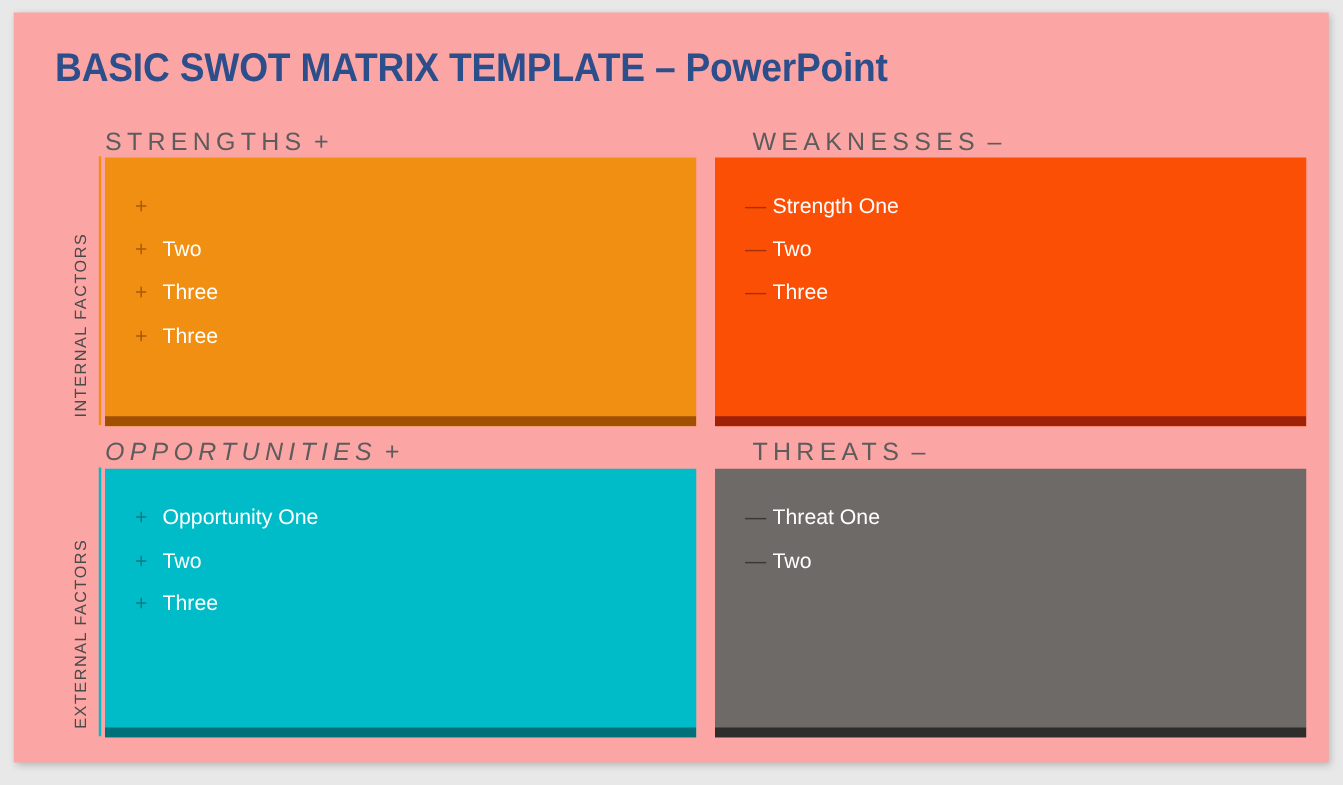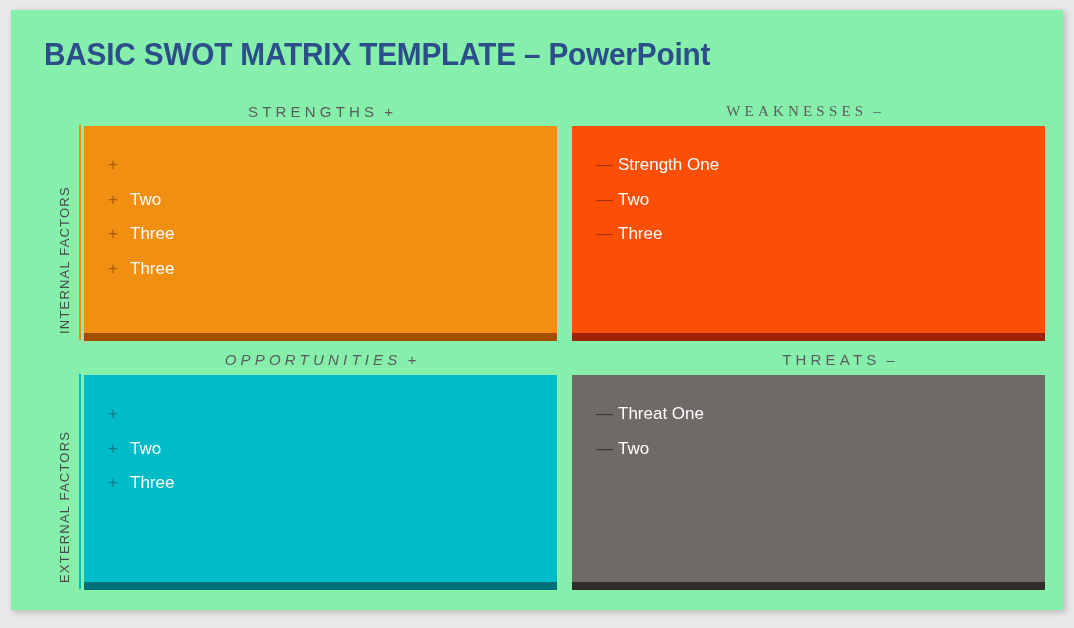--- a/index.html
+++ b/index.html
@@ -7,42 +7,41 @@
     margin: 0; padding: 0;
     width: 1074px; height: 628px;
     background: #e8e8e8;
     font-family: "Liberation Sans", sans-serif;
     overflow: hidden;
   }
   #slide {
     position: absolute;
     left: 11px; top: 10px;
     width: 1052px; height: 600px;
-    background: #86efac;
+    background: #fca5a5;
     box-shadow: 2px 2px 6px rgba(0,0,0,0.22);
   }
   #title {
     position: absolute;
     left: 33px; top: 26px;
     font-size: 32px;
     font-weight: bold;
     color: #2c4e8a;
     letter-spacing: -0.2px;
     white-space: nowrap;
     transform: scaleX(0.93);
     transform-origin: left center;
   }
 
   .col-head {
     position: absolute;
-    font-size: 15px;
+    font-size: 20px;
     color: #5c5c5c;
     letter-spacing: 4.2px;
     white-space: nowrap;
-    text-align: center;
   }
   .col-head .sign { letter-spacing: 0; margin-left: 6px; }
 
   .quad {
     position: absolute;
     overflow: hidden;
   }
   .quad .bar {
     position: absolute;
     left: 0; right: 0; bottom: 0;
@@ -92,21 +91,21 @@
 
   <div class="axis-line" style="left: 68px; top: 115px; height: 215px; background: rgb(241, 143, 19);"></div>
   <div class="axis-label" style="left:46px; top:324px;"><span>INTERNAL FACTORS</span></div>
 
   <div class="axis-line" style="left: 68px; top: 364px; height: 215px; background: rgb(0, 188, 200);"></div>
   <div class="axis-label" style="left:46px; top:573px;"><span>EXTERNAL FACTORS</span></div>
 
   <div class="col-head" style="left:73px; top:93px; width:473px;">
     <span>STRENGTHS</span><span class="sign">+</span>
   </div>
-  <div class="col-head" style="left:556px; top:93px; width:473px;font-family:Liberation Serif, serif;">
+  <div class="col-head" style="left:591px; top:93px; width:473px;">
     <span>WEAKNESSES</span><span class="sign">–</span>
   </div>
   <div class="col-head" style="left:73px; top:341px; width:473px;font-style:italic;">
     <span>OPPORTUNITIES</span><span class="sign">+</span>
   </div>
   <div class="col-head" style="left:591px; top:341px; width:473px;">
     <span>THREATS</span><span class="sign">–</span>
   </div>
 
   <div class="quad" id="q-strengths" style="left: 73px; top: 116px; width: 473px; height: 215px; background: rgb(241, 143, 19);">
@@ -145,20 +144,21 @@
           <span>Three</span>
         </li>
       </ul>
     <div class="bar" style="background: rgb(158, 33, 8);"></div>
   </div>
 
   <div class="quad" id="q-opportunities" style="left: 73px; top: 365px; width: 473px; height: 215px; background: rgb(0, 188, 200);">
     <ul>
         <li>
           <span class="mk" style="color: rgb(10, 125, 132);">+</span>
+          <span>Opportunity One</span>
         </li>
         <li>
           <span class="mk" style="color: rgb(10, 125, 132);">+</span>
           <span>Two</span>
         </li>
         <li>
           <span class="mk" style="color: rgb(10, 125, 132);">+</span>
           <span>Three</span>
         </li>
       </ul>

